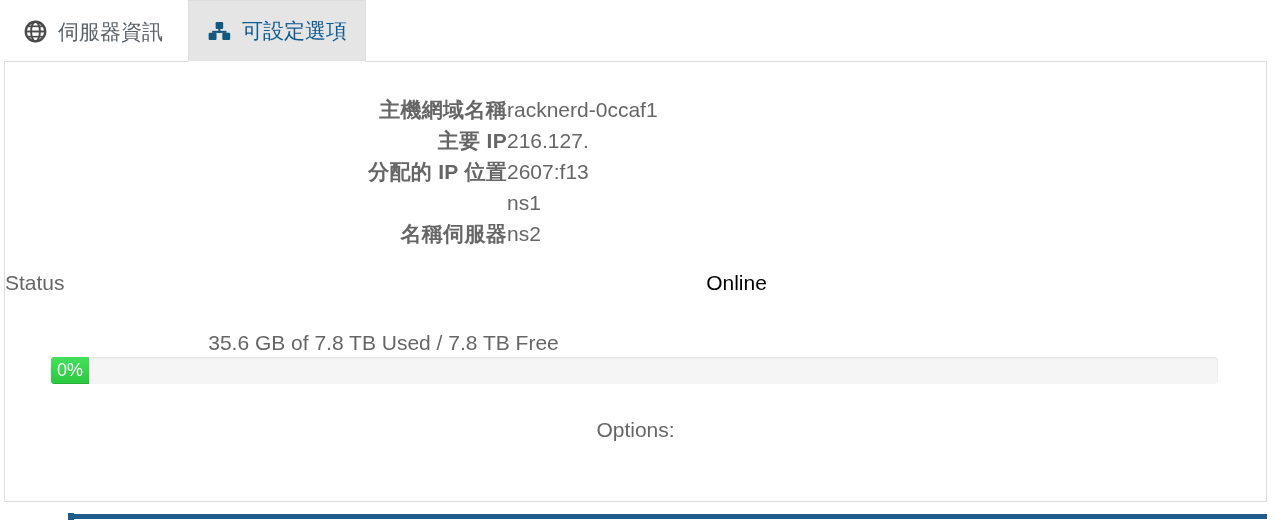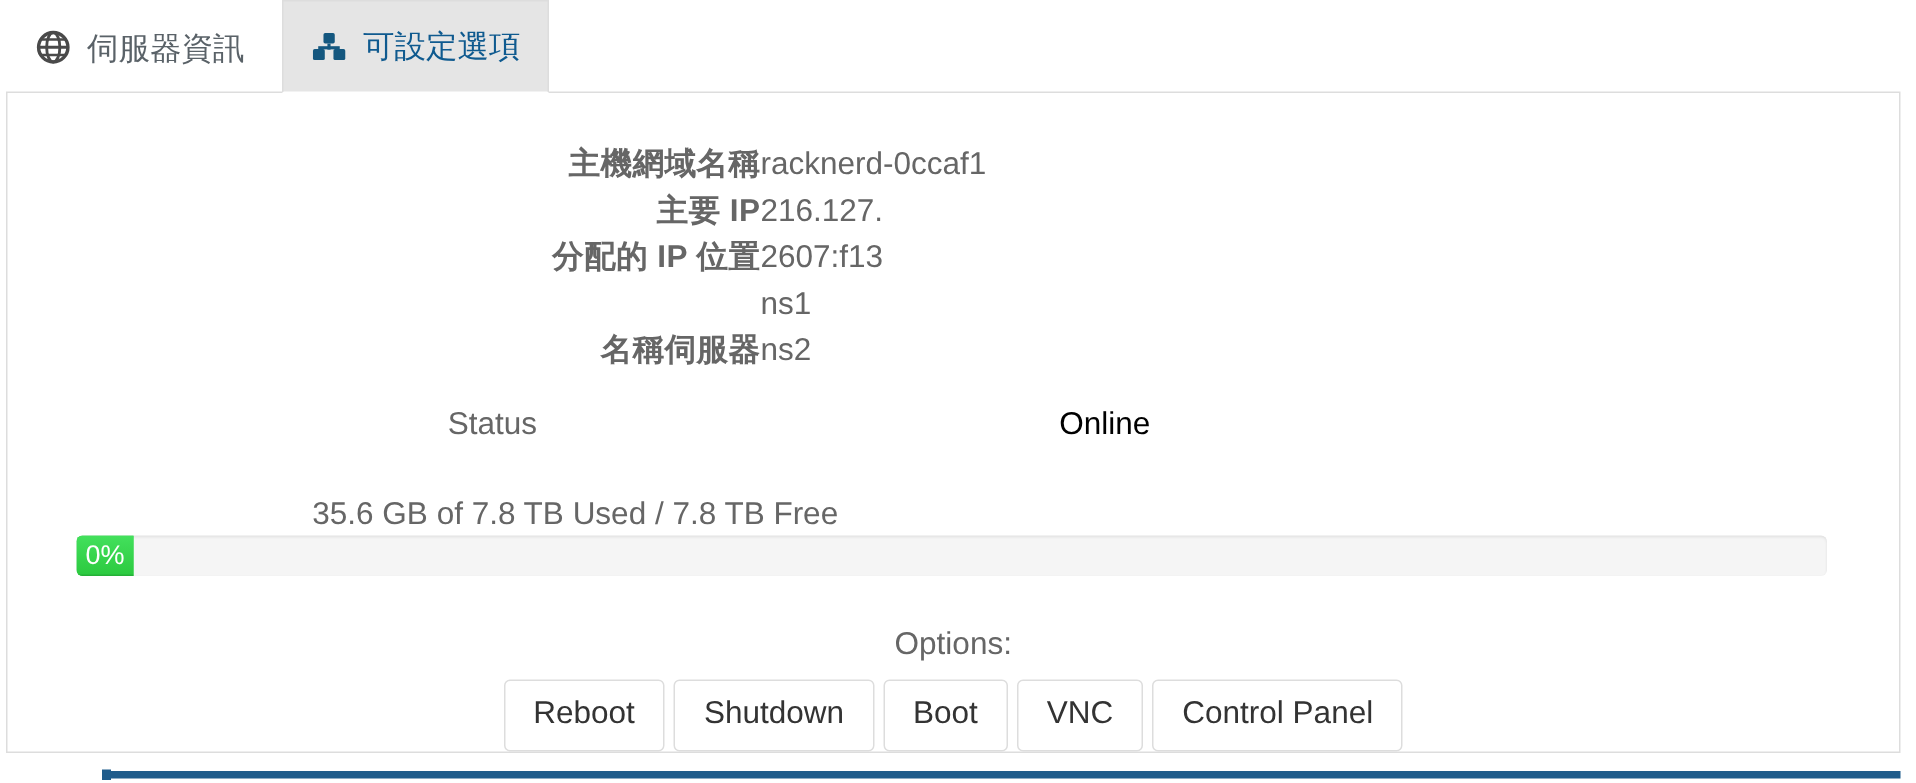--- a/index.html
+++ b/index.html
@@ -121,21 +121,21 @@
     left: 0;
     width: 100%;
     display: flex;
     font-size: 21px;
     line-height: 28px;
   }
   .grid-row.status  { top: 207px; }
   .grid-row.bw      { top: 267px; }
   .col-label {
     width: 353px;
-    text-align: right;
+    text-align: left;
     color: #666666;
     flex: 0 0 auto;
   }
   .col-value {
     width: 757px;
     text-align: center;
     color: #666666;
     flex: 0 0 auto;
   }
   .status-online {
@@ -294,25 +294,18 @@
     <div class="grid-row bw">
       <div class="col-value">35.6 GB of 7.8 TB Used / 7.8 TB Free</div>
     </div>
 
     <div class="progress-wrap">
       <div class="progress-fill" style="width: 0%;">0%</div>
     </div>
 
     <div class="options-title">Options:</div>
 
-    <div class="options-btns">
-      <button class="opt-btn">Reboot</button>
-      <button class="opt-btn">Shutdown</button>
-      <button class="opt-btn">Boot</button>
-      <button class="opt-btn">VNC</button>
-      <button class="opt-btn">Control Panel</button>
-    </div>
 
   </div>
 </div>
 
 <div class="bottom-bar-cap" style="background: rgb(31, 92, 139);"></div>
 <div class="bottom-bar" style="background: rgb(31, 92, 139);"></div>
 
 </body></html>

